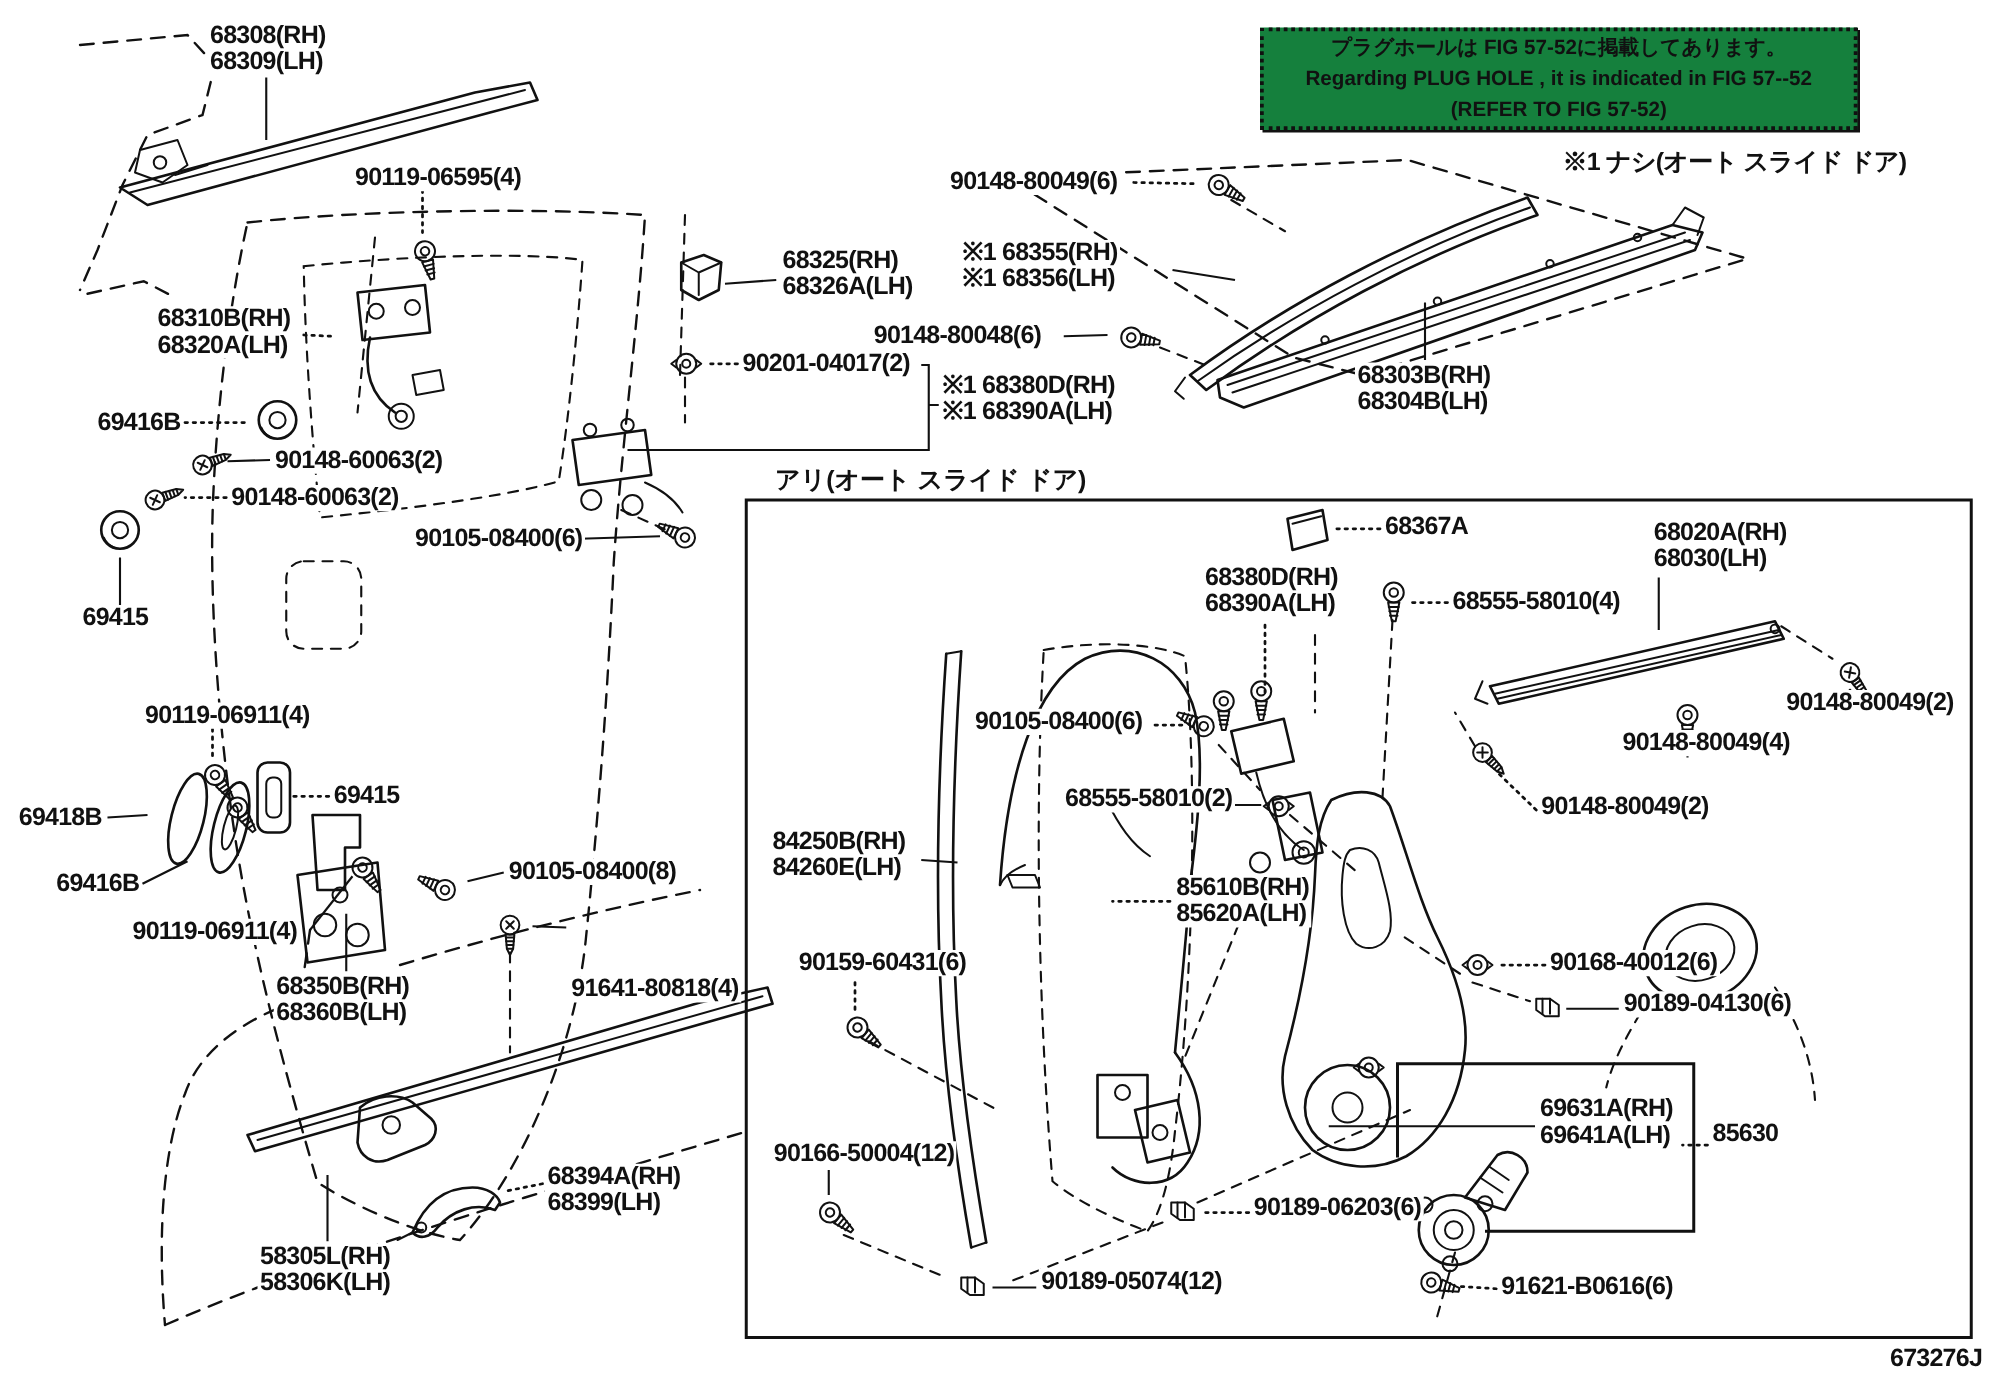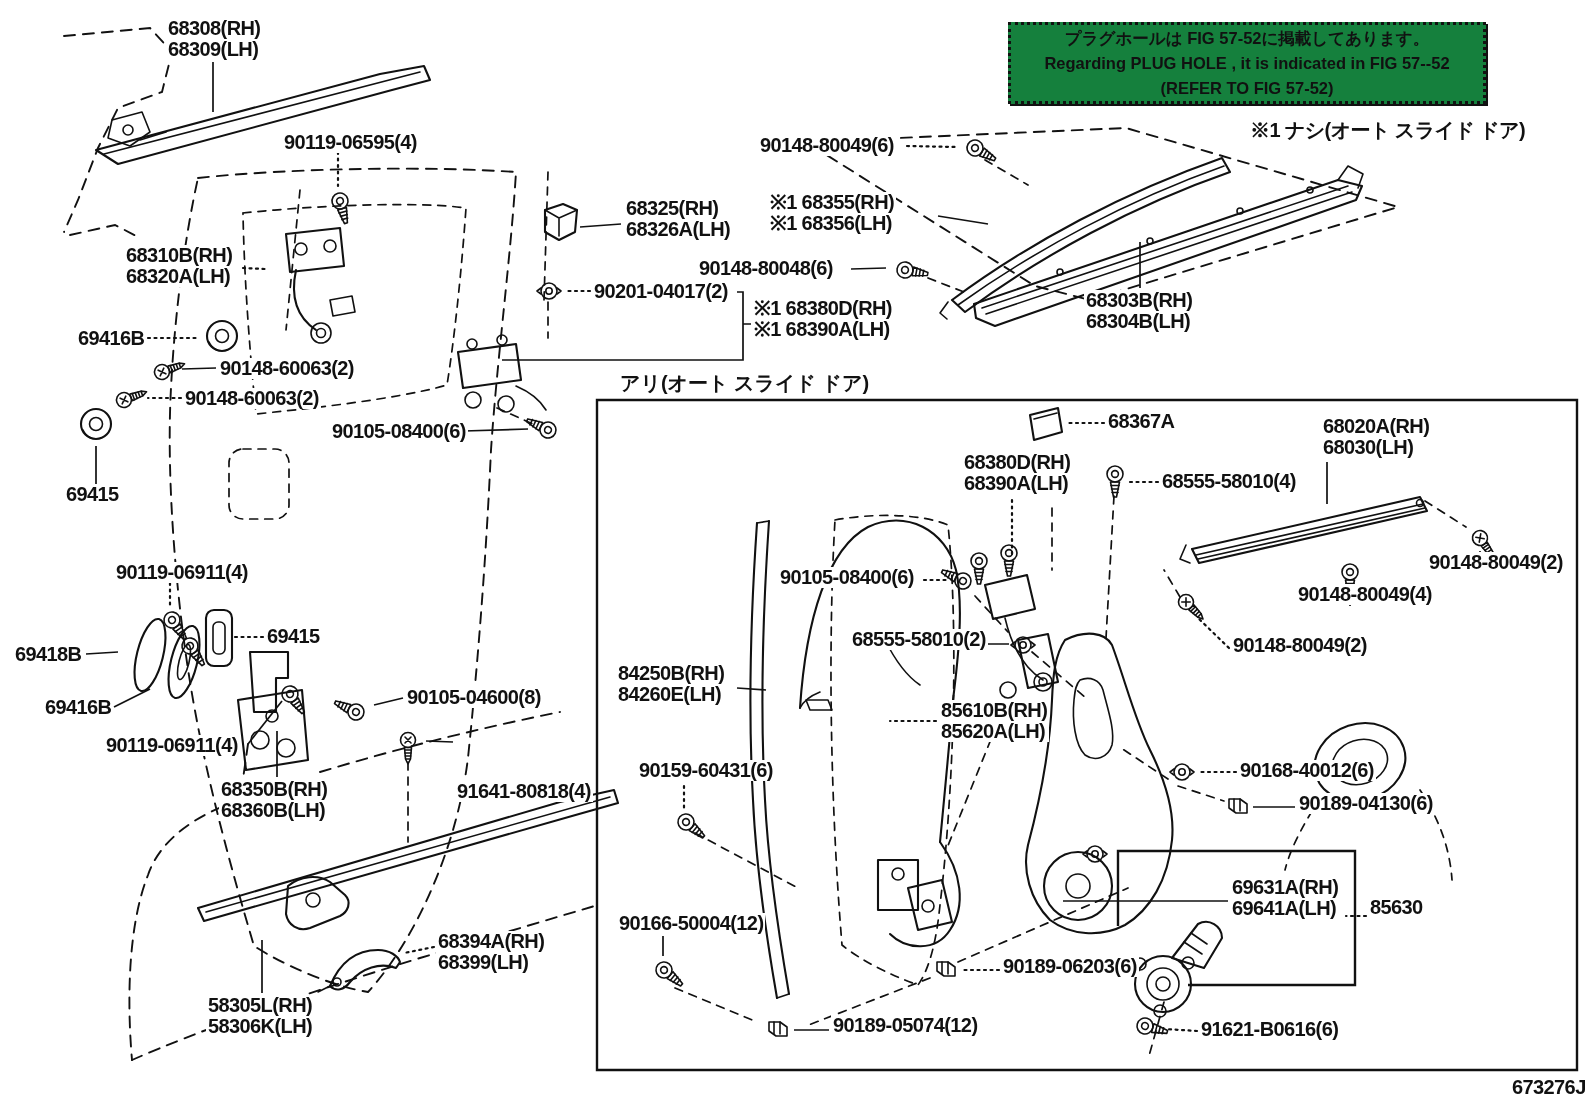--- a/index.html
+++ b/index.html
@@ -389,21 +389,21 @@
       <div class="ann" style="left: 265px; top: 626px;">
         <div>69415</div>
       </div>
       <div class="ann" style="left: 13px; top: 644px;">
         <div>69418B</div>
       </div>
       <div class="ann" style="left: 43px; top: 697px;">
         <div>69416B</div>
       </div>
       <div class="ann" style="left: 405px; top: 687px;">
-        <div>90105-04600(8)</div>
+        <div>90105-08400(8)</div>
       </div>
       <div class="ann" style="left: 104px; top: 735px;">
         <div>90119-06911(4)</div>
       </div>
       <div class="ann" style="left: 455px; top: 733px; margin-top: 48px;">
         <div>91641-80818(4)</div>
       </div>
       <div class="ann" style="left: 219px; top: 779px;">
         <div>68350B(RH)</div>
         <div>68360B(LH)</div>

